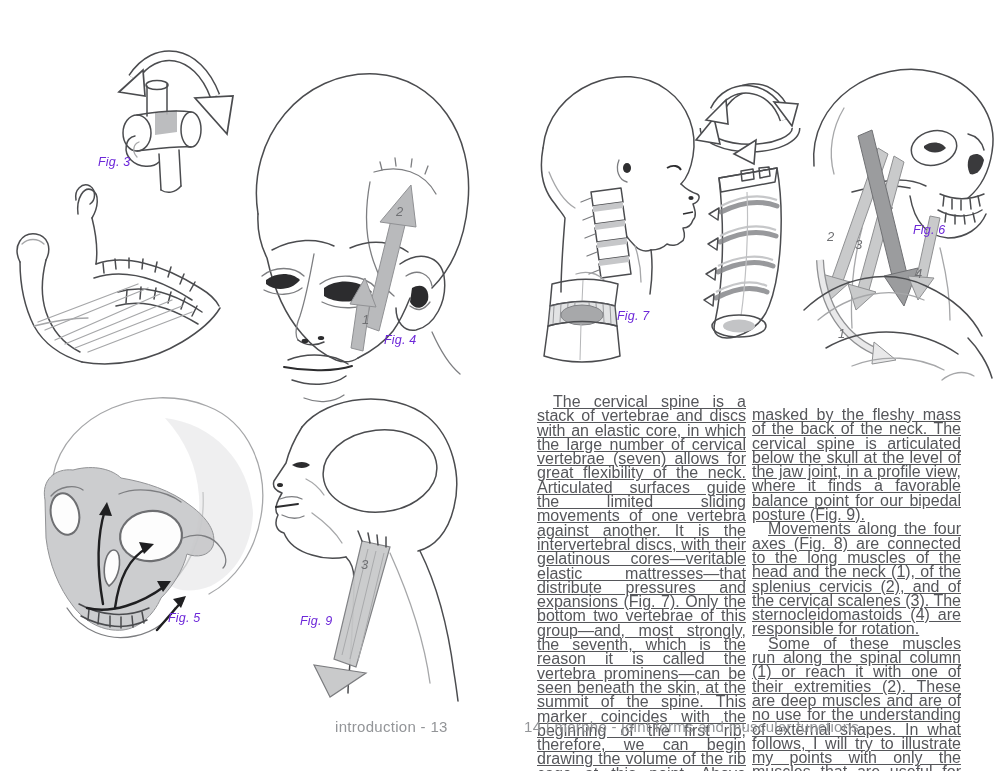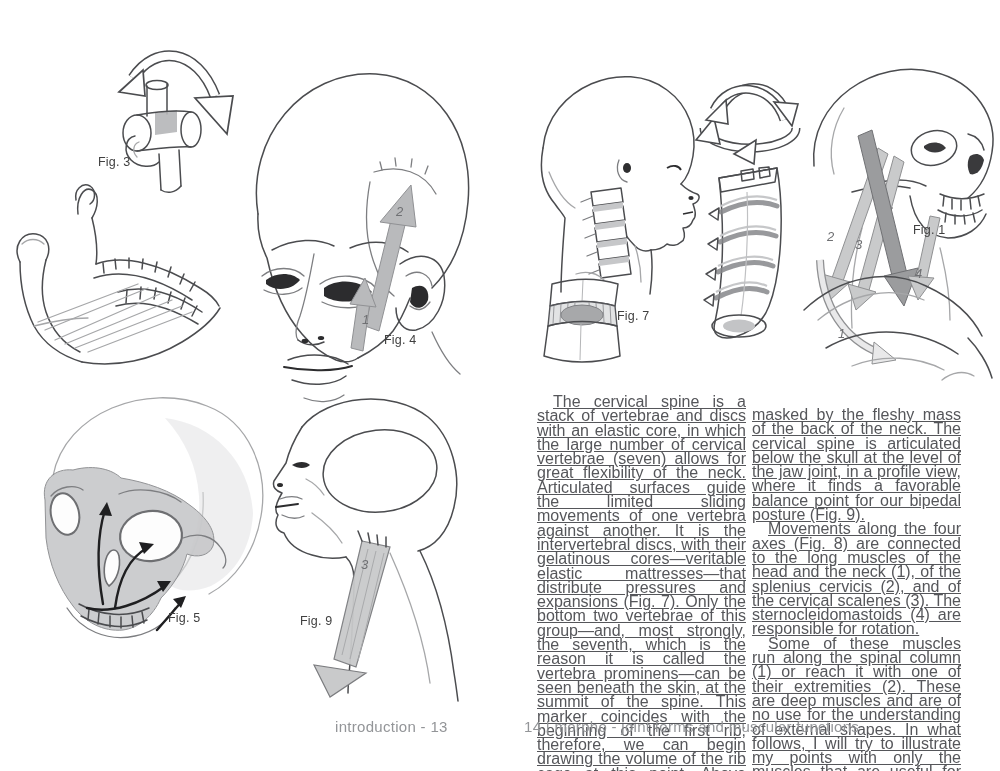--- a/index.html
+++ b/index.html
@@ -1,19 +1,19 @@
 <!DOCTYPE html>
 <html><head>
 <meta charset="utf-8">
 <style>
   html,body{margin:0;padding:0;background:#ffffff;}
   .spread{position:relative;width:1000px;height:771px;background:#ffffff;overflow:hidden;
           font-family:"Liberation Sans", sans-serif;}
   .spread svg{position:absolute;overflow:visible;}
-  .figlabel{position:absolute;font-size:12.5px;color:#404040;letter-spacing:.2px;}
+  .figlabel{position:absolute;font-style:italic;font-size:12.5px;color:#6d28d9;letter-spacing:.2px;}
   .num{position:absolute;font-style:italic;font-size:13px;color:#6f7073;}
   .col{position:absolute;width:209px;font-size:16px;line-height:14.3px;color:#55565a;
        text-align:justify;text-decoration:underline;}
   .col p{margin:0;}
   .col p.ind{text-indent:16px;}
   .footer{position:absolute;font-size:15px;color:#939598;letter-spacing:.3px;}
   .ink{stroke:#4b4c4f;fill:none;stroke-width:1.5;stroke-linecap:round;stroke-linejoin:round;}
   .ink-lt{stroke:#a6a7a9;fill:none;stroke-width:1.3;stroke-linecap:round;}
   .ink-md{stroke:#7d7e81;fill:none;stroke-width:1.3;stroke-linecap:round;}
 </style>
@@ -259,21 +259,21 @@
       <polygon points="104,312 82,294 80,316" fill="#e9e9ea" stroke="#8f9092" stroke-width="1"></polygon>
       <path d="M12,262 C48,228 96,220 134,238 C160,250 180,268 190,288" class="ink"></path>
       <path d="M26,272 C60,244 100,238 132,252" class="ink-lt"></path>
       <path d="M34,300 C76,276 128,280 166,306" class="ink" stroke-width="1.4"></path>
       <path d="M176,290 C186,300 196,316 200,330" class="ink" stroke-width="1.3"></path>
       <path d="M60,318 C90,306 126,308 152,322" class="ink-lt"></path>
       <path d="M150,332 C160,324 172,322 182,328" class="ink-lt"></path>
     </svg>
 
     <div class="figlabel" style="left:617px;top:309px">Fig. 7</div>
-    <div class="figlabel" style="left:913px;top:223px">Fig. 1</div>
+    <div class="figlabel" style="left:913px;top:223px">Fig. 6</div>
     <div class="num" style="left:827px;top:229px">2</div>
     <div class="num" style="left:855px;top:237px">3</div>
     <div class="num" style="left:915px;top:266px">4</div>
     <div class="num" style="left:838px;top:326px">1</div>
 
     <div class="col" style="left:537px;top:395px">
       <p class="ind">The cervical spine is a stack of vertebrae and discs with an elastic core, in which the large number of cervical vertebrae (seven) allows for great flexibility of the neck. Articulated surfaces guide the limited sliding movements of one vertebra against another. It is the intervertebral discs, with their gelatinous cores—veritable elastic mattresses—that distribute pressures and expansions (Fig. 7). Only the bottom two vertebrae of this group—and, most strongly, the seventh, which is the reason it is called the vertebra prominens—can be seen beneath the skin, at the summit of the spine. This marker coincides with the beginning of the first rib; therefore, we can begin drawing the volume of the rib cage at this point. Above these bony prominences, the cervical spine is</p>
     </div>
     <div class="col" style="left:752px;top:408px">
       <p>masked by the fleshy mass of the back of the neck. The cervical spine is articulated below the skull at the level of the jaw joint, in a profile view, where it finds a favorable balance point for our bipedal posture (Fig. 9).</p>

